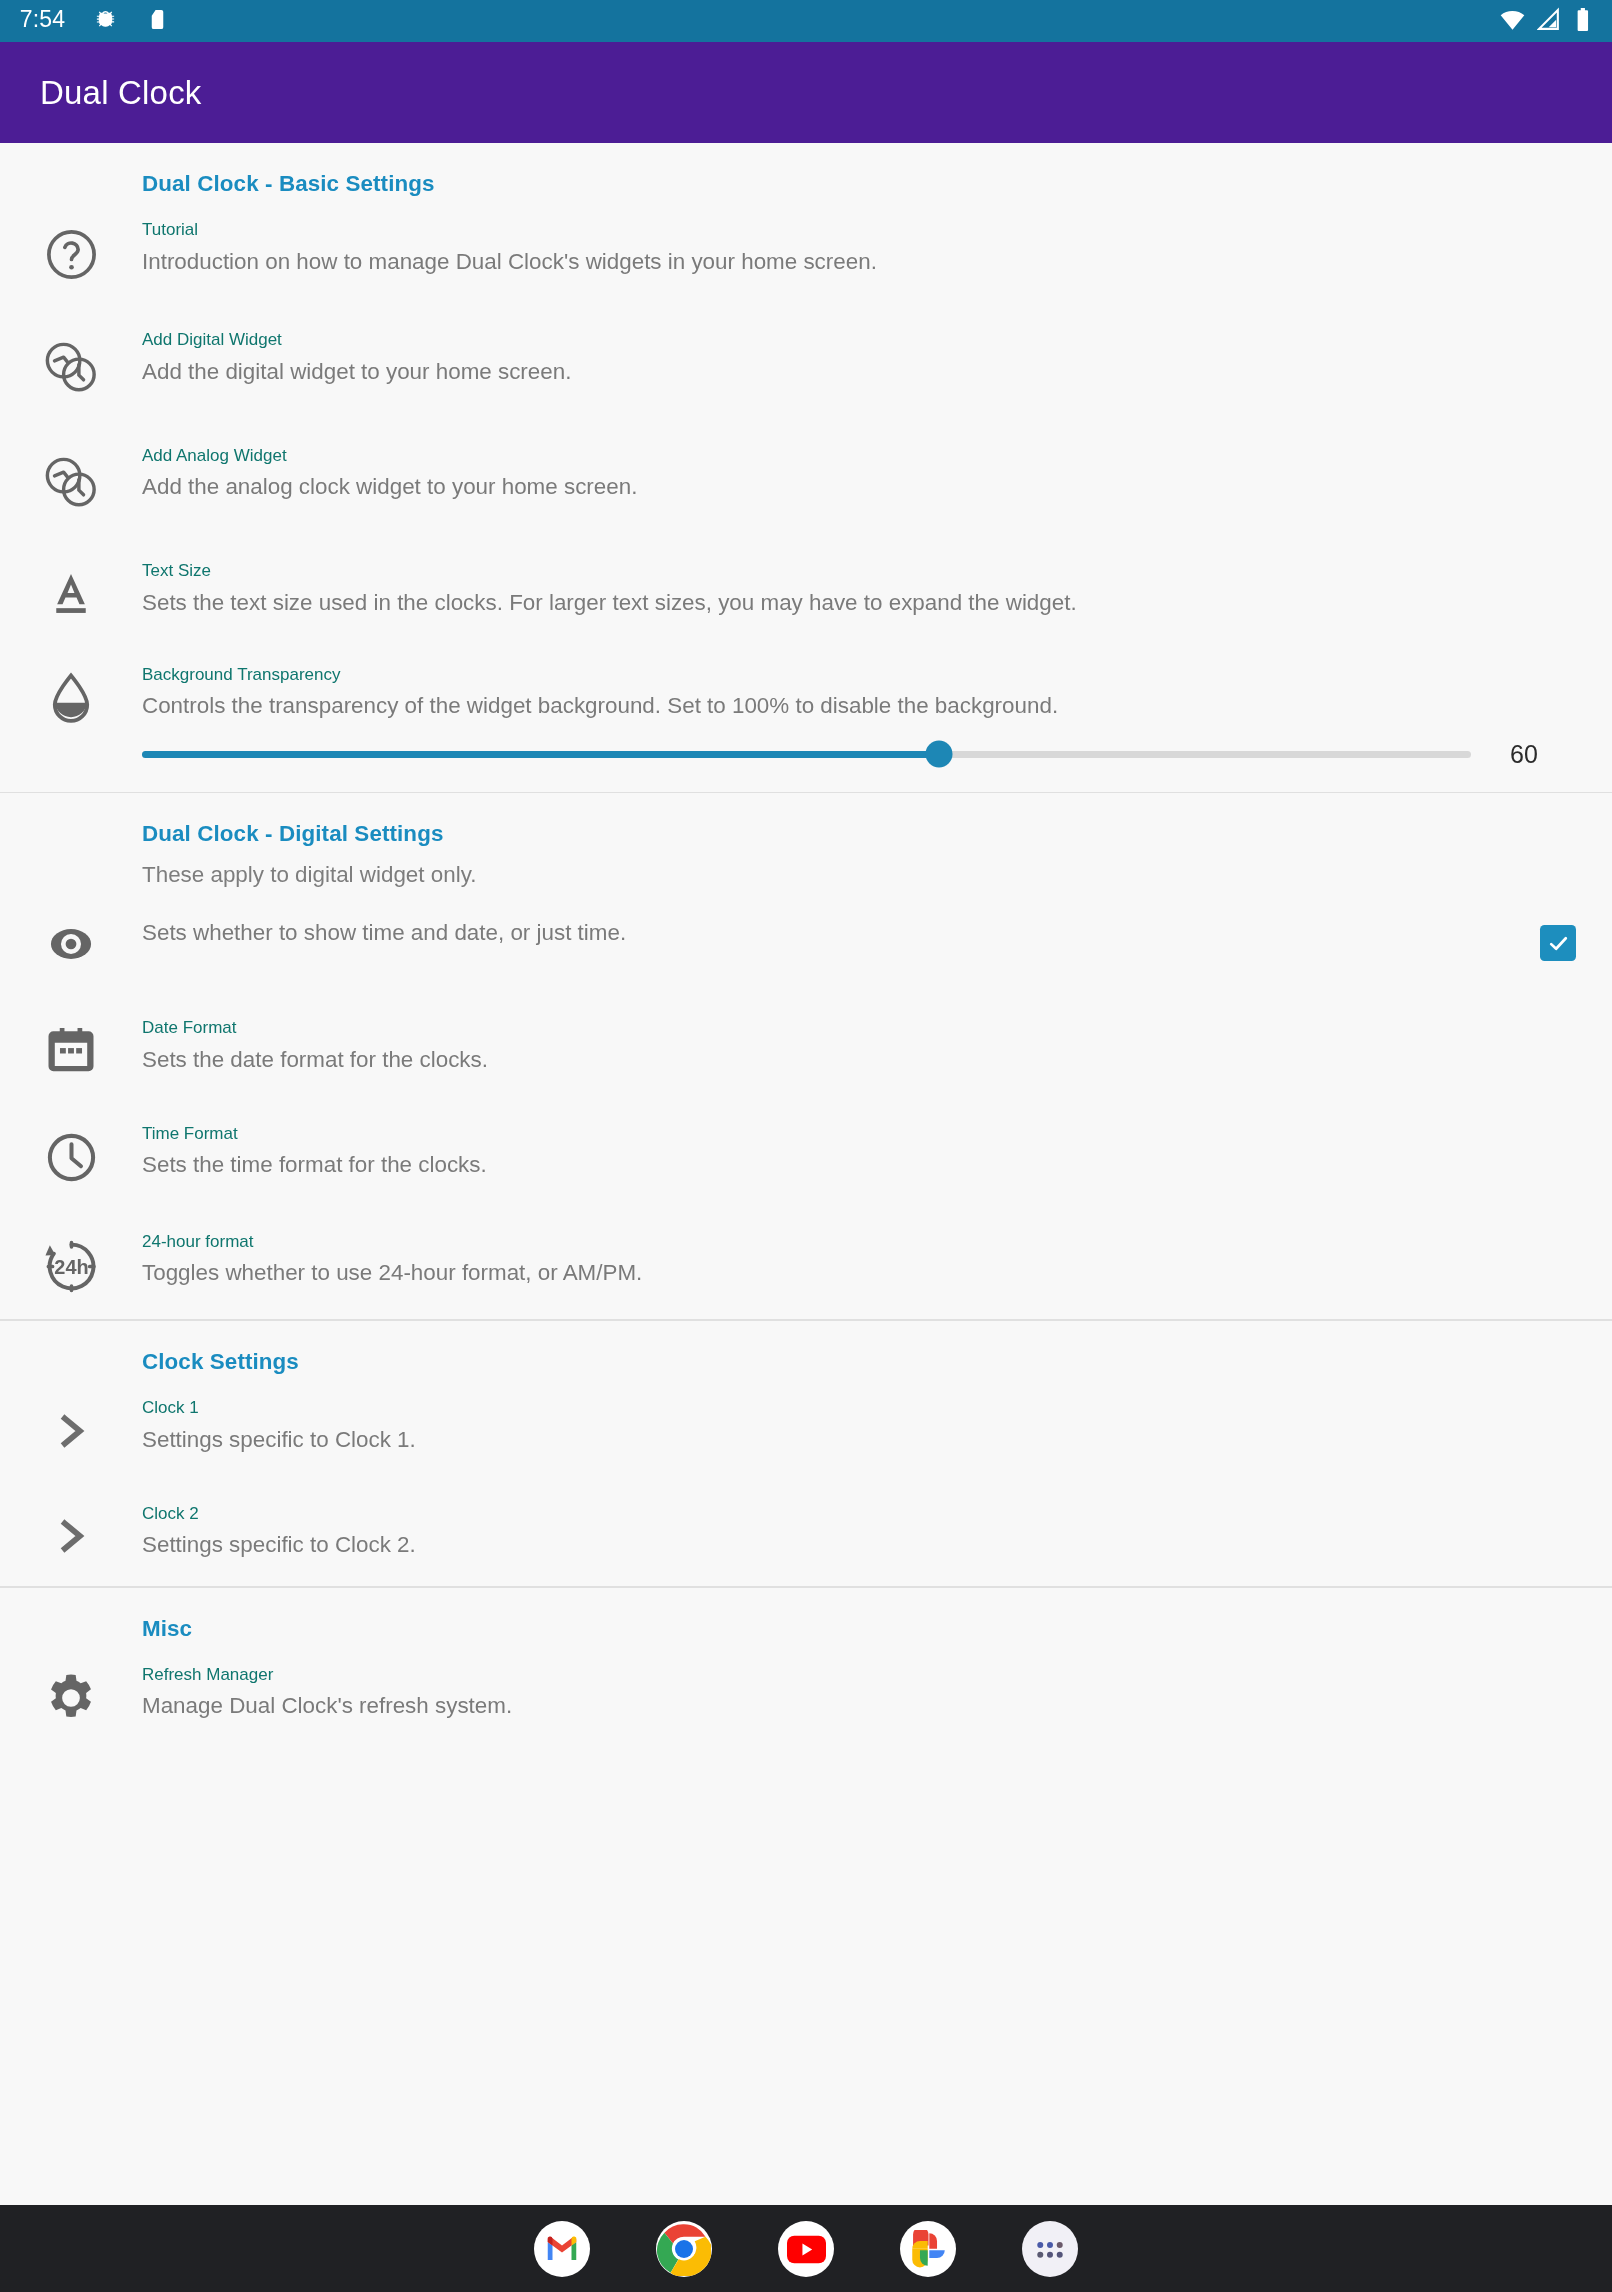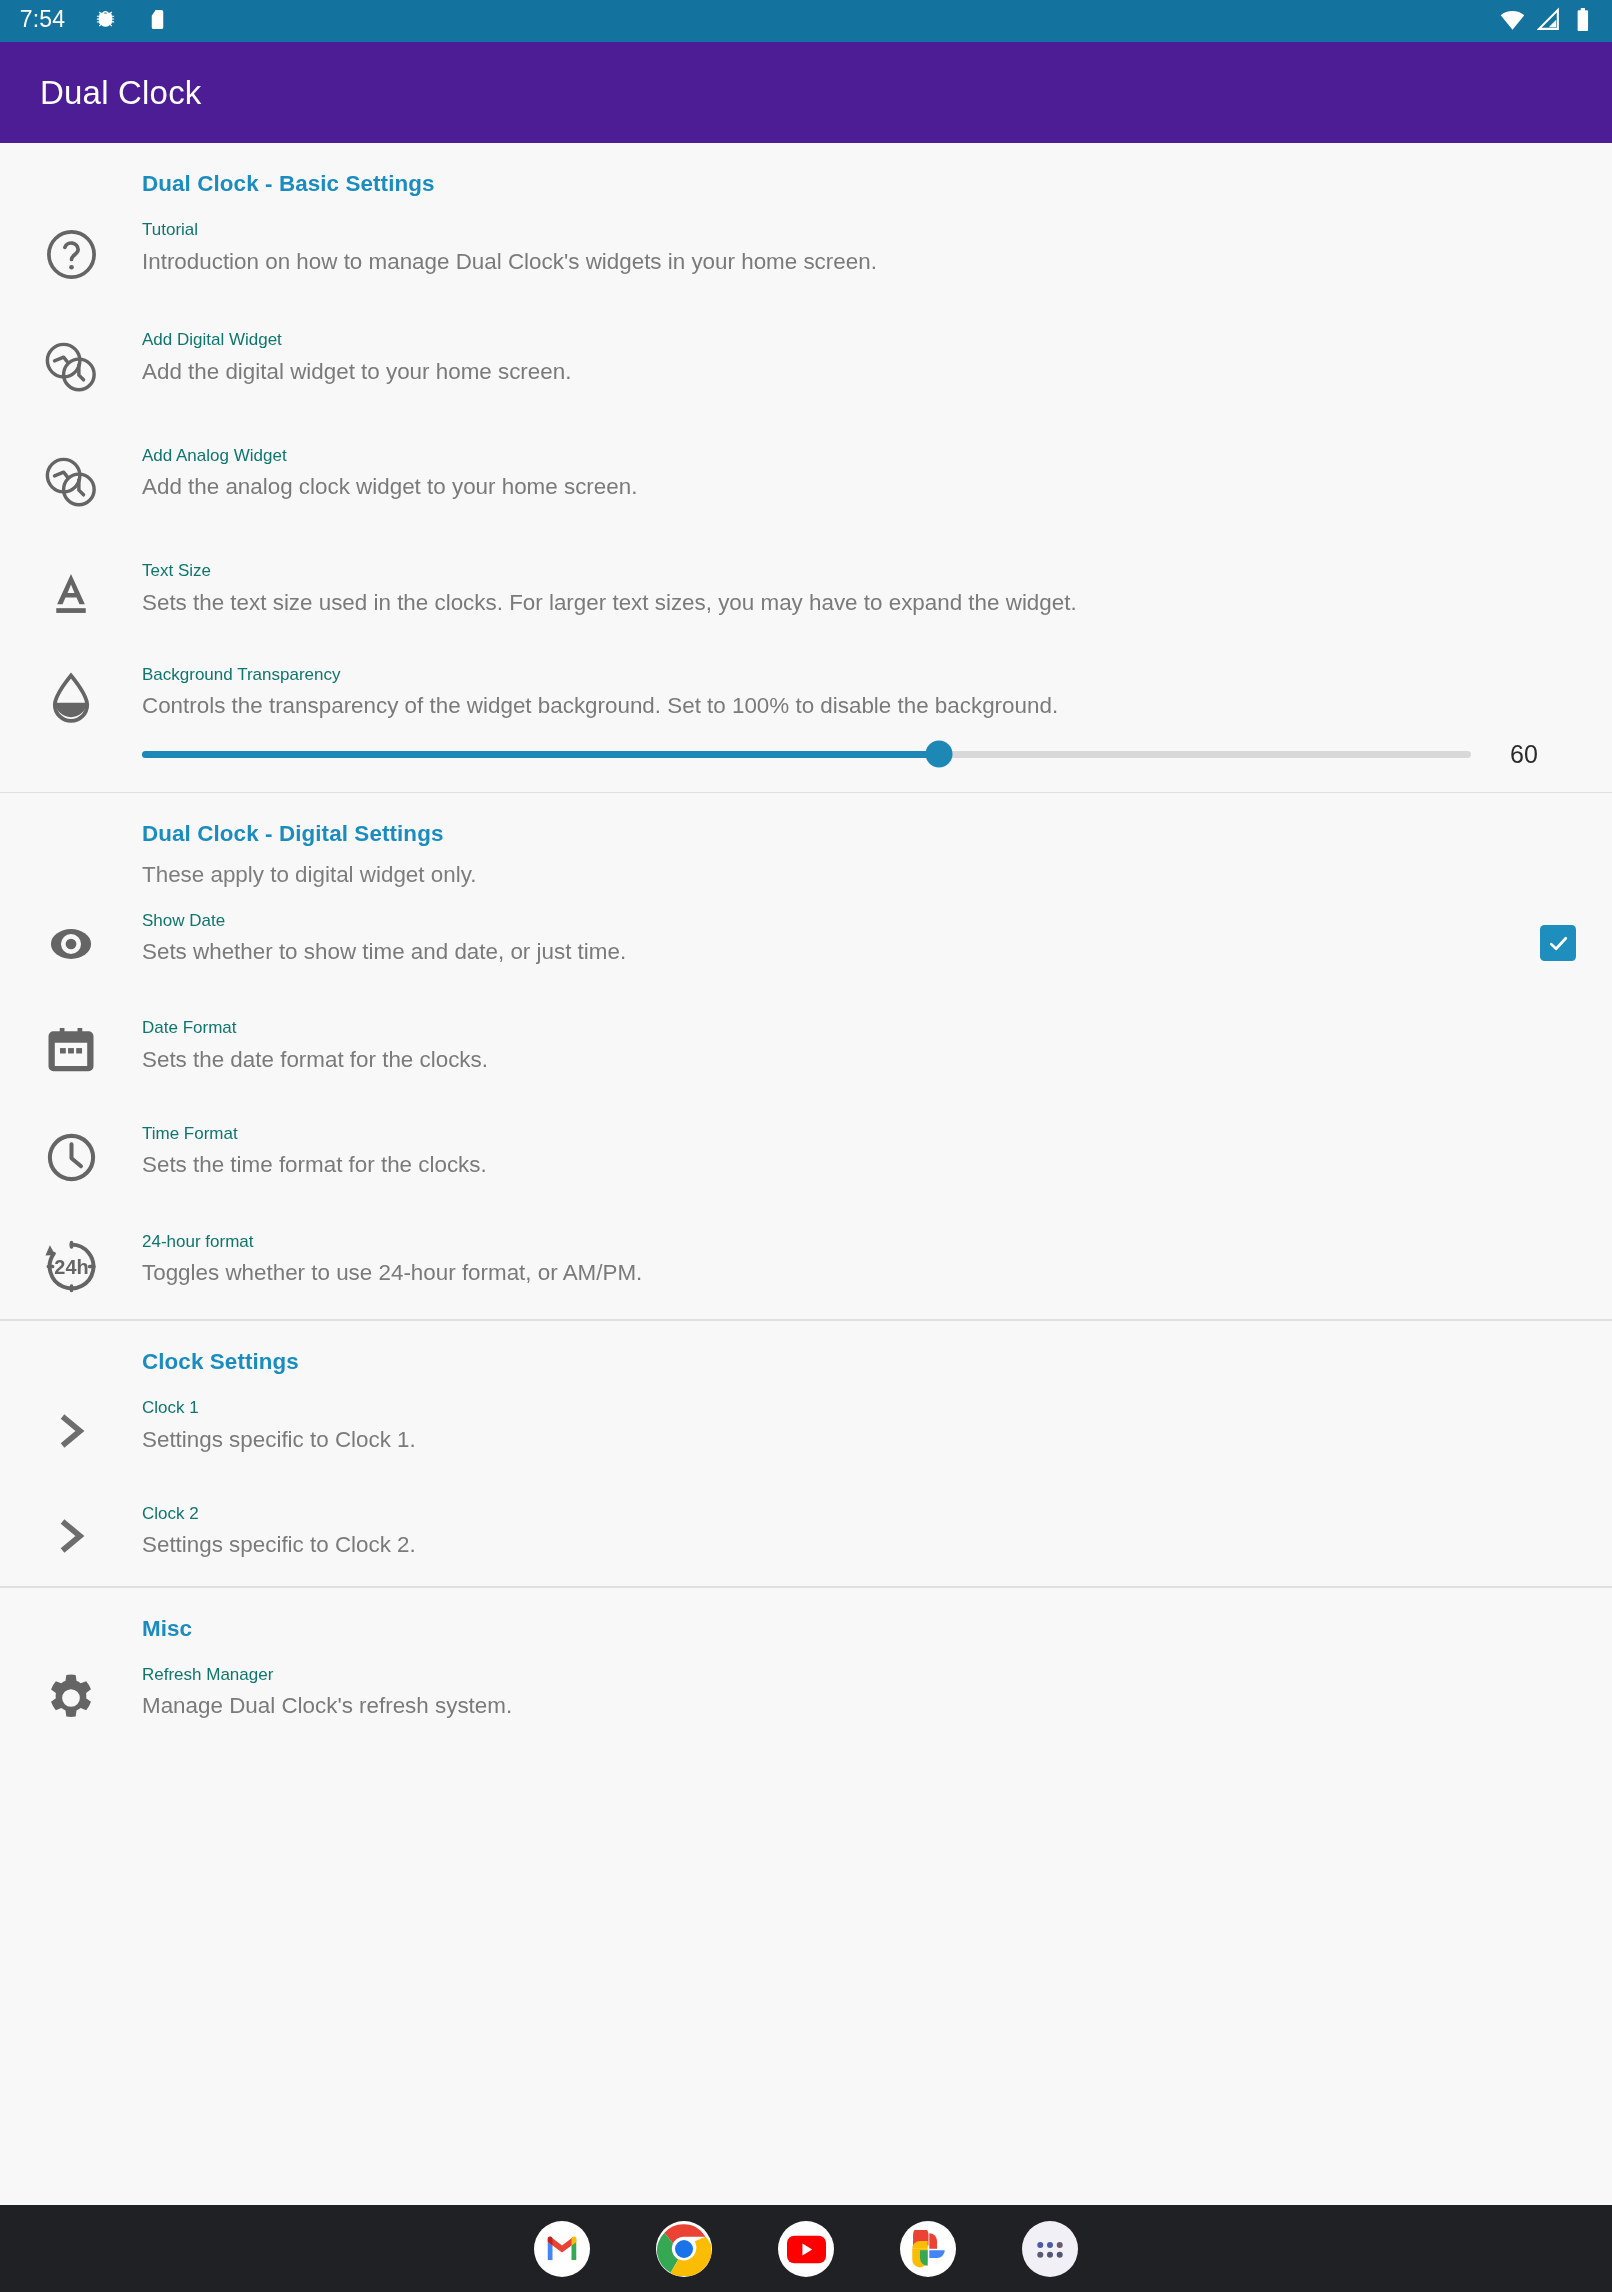--- a/index.html
+++ b/index.html
@@ -352,21 +352,20 @@
 
       <div class="row">
         <div class="row-icon">
           <svg width="56" height="56" viewBox="0 0 24 24">
             <ellipse cx="12" cy="12" rx="8.6" ry="6.4" fill="#656565"></ellipse>
             <ellipse cx="12" cy="12" rx="4.3" ry="4.3" fill="#f8f8f8"></ellipse>
             <ellipse cx="12" cy="12" rx="2.3" ry="2.3" fill="#656565"></ellipse>
           </svg>
         </div>
         <div class="row-body">
-          <div class="row-title">Show Date</div>
           <div class="row-sub">Sets whether to show time and date, or just time.</div>
         </div>
         <div class="row-accessory">
           <div class="checkbox">
             <svg width="25" height="25" viewBox="0 0 24 24" fill="none" stroke="#ffffff" stroke-width="2.6" stroke-linecap="round" stroke-linejoin="round">
               <path d="M5 12.6 9.7 17 19 7"></path>
             </svg>
           </div>
         </div>
       </div>

